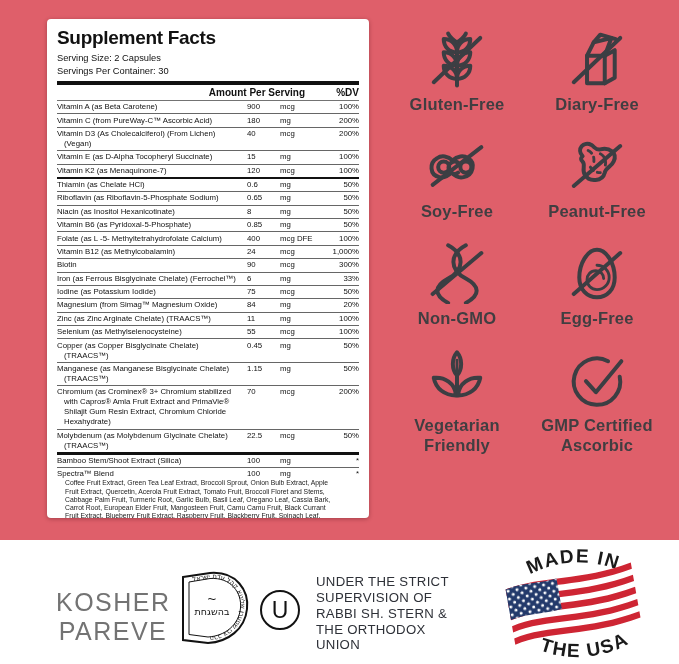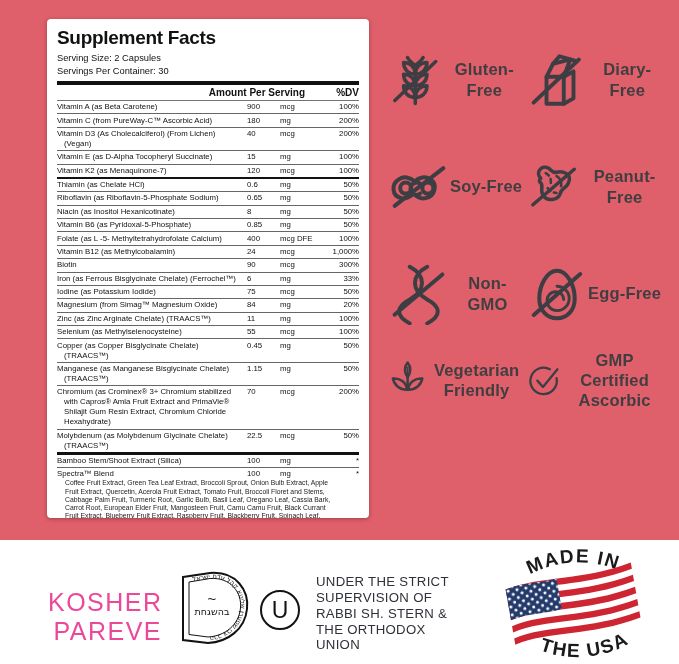--- a/index.html
+++ b/index.html
@@ -27,30 +27,30 @@
   .t-row { display:flex; align-items:flex-start; font-size:7.8px; line-height:10px; }
   .t-name { flex:1; padding-left:7px; text-indent:-7px; padding-right:3px; }
   .t-num  { width:30px; text-align:left; white-space:nowrap; }
   .t-unit { width:44px; padding-left:3px; white-space:nowrap; }
   .t-dv   { width:38px; text-align:right; }
   .t-desc { font-size:6.8px; line-height:8.1px; padding:0 26px 1px 8px; color:#222; }
 
   
   .badges { position:absolute; left:388px; top:24px; width:280px;
             display:grid; grid-template-columns:138px 142px; }
-  .badge { height:107px; display:flex; flex-direction:row; align-items:center; }
+  .badge { height:107px; display:flex; flex-direction:column; align-items:center; }
   .badge.tall { height:auto; }
   .badge .ic { width:62px; height:62px; margin-top:4px; }
   .badge .lbl { margin-top:4px; font-size:16.5px; font-weight:bold; color:#413e41;
                 text-align:center; line-height:1.22; letter-spacing:.2px; }
 
   
   .bottom { position:absolute; left:0; top:540px; width:679px; height:124px; background:#fff; }
-  .kosher-words { position:absolute; left:48px; top:48px; width:114px; text-align:right;
-                  font-size:25px; font-weight:400; letter-spacing:1.5px; color:#ec4899; line-height:1.16; }
+  .kosher-words { position:absolute; left:56px; top:48px; width:114px; text-align:center;
+                  font-size:25px; font-weight:400; letter-spacing:1.5px; color:#737373; line-height:1.16; }
   .seal { position:absolute; left:170px; top:28px; }
   .ou { position:absolute; left:260px; top:50px; width:40px; height:40px; border:2.5px solid #121212;
         border-radius:50%; display:flex; align-items:center; justify-content:center;
         font-size:23px; color:#121212; }
   .supervision { position:absolute; left:316px; top:34px; width:150px; font-size:13.2px;
                  line-height:1.2; letter-spacing:.3px; color:#2e3138; }
   .usa { position:absolute; left:484px; top:4px; }
 
   svg .ln { stroke:#3c3e43; stroke-width:3.6; fill:none; stroke-linecap:round; stroke-linejoin:round; }
   svg .ln-thin { stroke:#3c3e43; stroke-width:2.6; fill:none; stroke-linecap:round; stroke-linejoin:round; }

